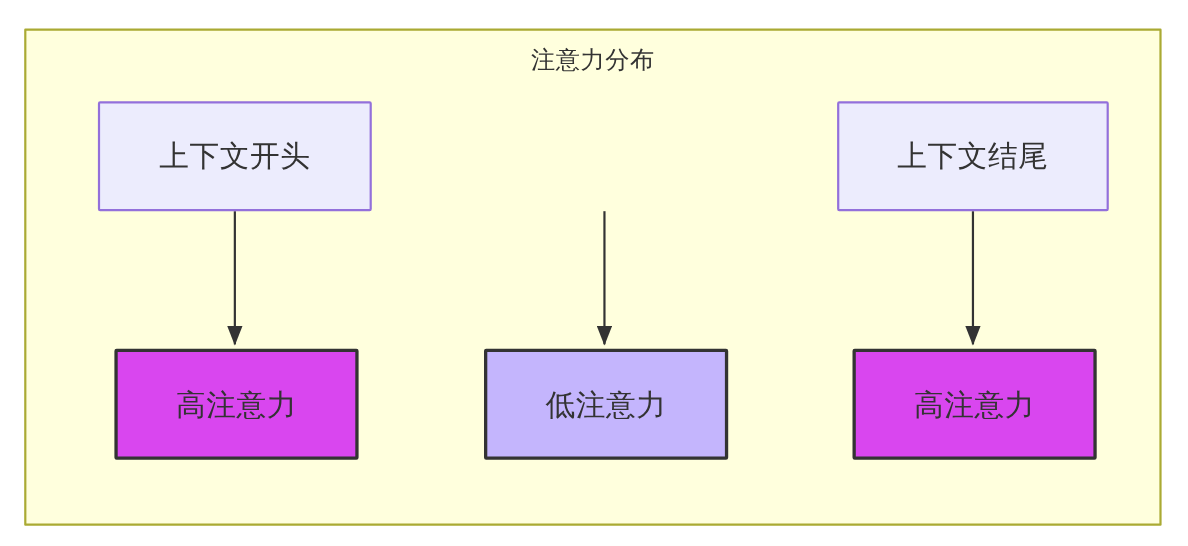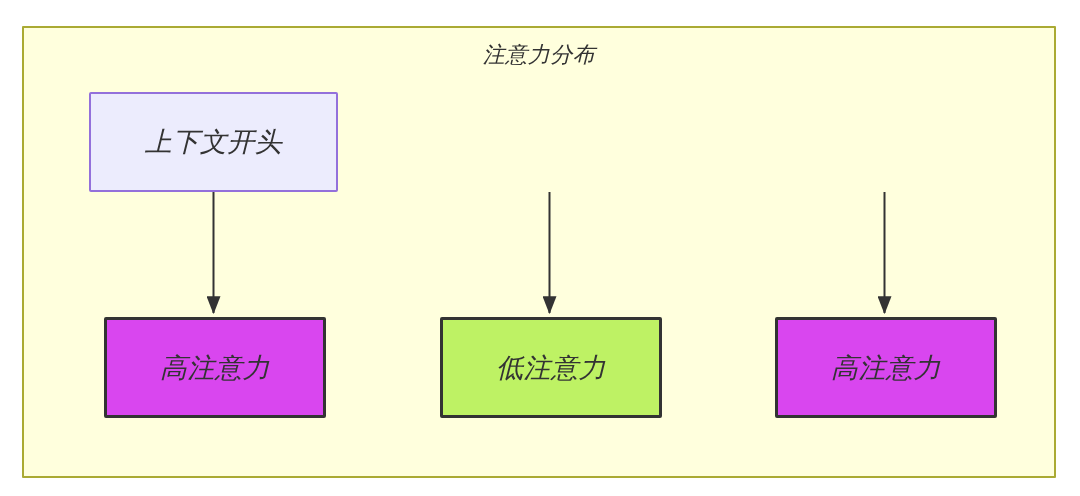--- a/index.html
+++ b/index.html
@@ -12,21 +12,20 @@
     height: 496px;
     font-family: "Liberation Sans", "DejaVu Sans", sans-serif;
     overflow: hidden;
   }
 
   #canvas {
     position: relative;
     width: 1080px;
     height: 496px;
     background: #ffffff;
-    font-style: italic;
   }
 
   
   .subgraph {
     position: absolute;
     left: 22px;
     top: 26px;
     width: 1034px;
     height: 452px;
     box-sizing: border-box;
@@ -68,21 +67,21 @@
     border: 2px solid #9370db;
     border-radius: 2px;
   }
 
   .node.attn {
     border: 3px solid #333333;
     border-radius: 2px;
   }
 
   .node.attn.high { background: #d946ef; }
-  .node.attn.low  { background: #bef264; text-align: center; }
+  .node.attn.low  { background: #c4b5fd; text-align: center; }
 
   
   .n-top-1 { left: 89px;  top: 92px;  width: 249px; height: 100px; }
   .n-top-2 { left: 425px; top: 92px;  width: 249px; height: 100px; }
   .n-top-3 { left: 761px; top: 92px;  width: 247px; height: 100px; }
 
   .n-bot-1 { left: 104px; top: 317px; width: 222px; height: 101px; }
   .n-bot-2 { left: 440px; top: 317px; width: 222px; height: 101px; }
   .n-bot-3 { left: 775px; top: 317px; width: 222px; height: 101px; }
 
@@ -117,20 +116,23 @@
     <line x1="549.5" y1="192" x2="549.5" y2="313" stroke="#333333" stroke-width="2" marker-end="url(#arrowhead)"></line>
 
     <line x1="884.5" y1="192" x2="884.5" y2="313" stroke="#333333" stroke-width="2" marker-end="url(#arrowhead)"></line>
   </svg>
 
   <div class="node ctx n-top-1">
     <span>上下文开头</span>
   </div>
 
 
+  <div class="node ctx n-top-3">
+    <span>上下文结尾</span>
+  </div>
 
   <div class="node attn high n-bot-1">
     <span>高注意力</span>
   </div>
 
   <div class="node attn low n-bot-2">
     <span>低注意力</span>
   </div>
 
   <div class="node attn high n-bot-3">

